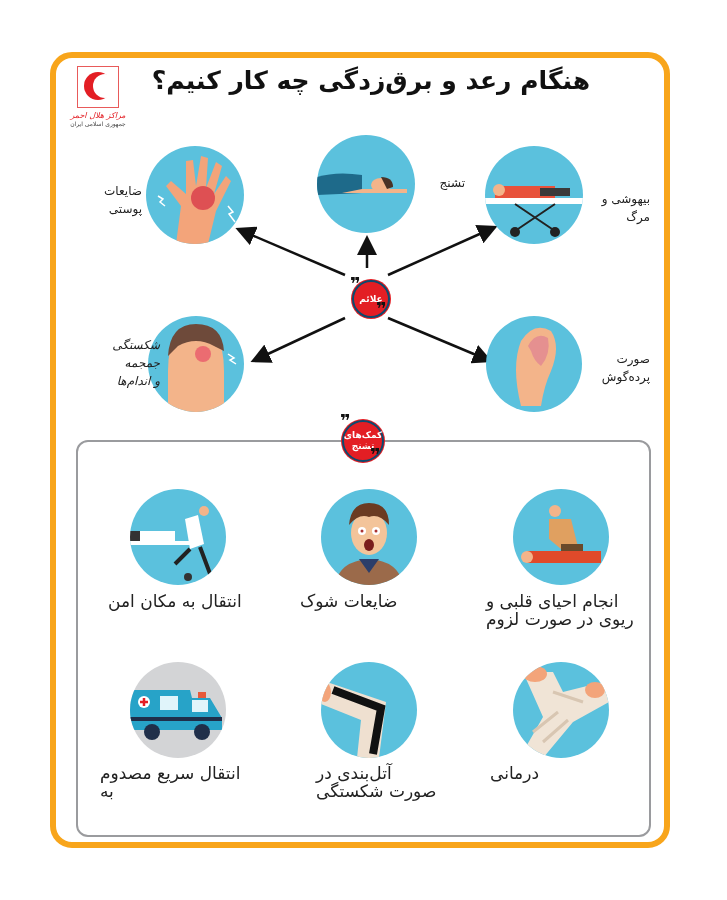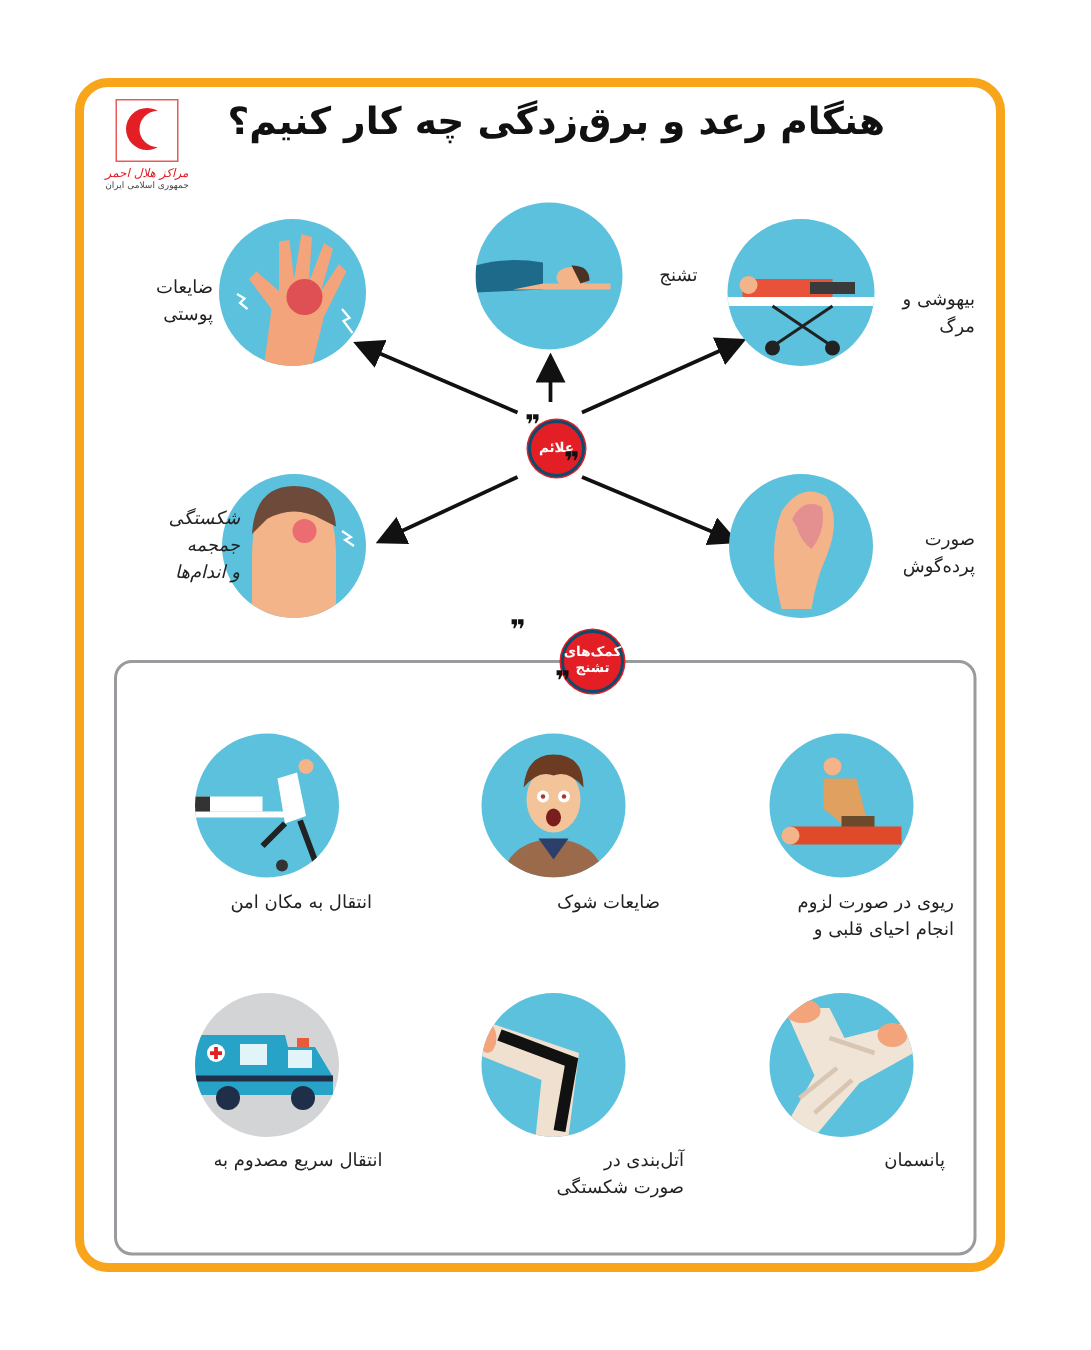--- a/index.html
+++ b/index.html
@@ -7,21 +7,21 @@
   .frame{position:absolute;left:50px;top:52px;width:620px;height:796px;border:6px solid #f8a51b;border-radius:22px;box-sizing:border-box;}
   .logo{position:absolute;left:68px;top:66px;width:60px;}
   .logo-box{width:40px;height:40px;margin:0 auto;border:1px solid #e85a5a;position:relative;background:#fff;}
   .logo-cres{position:absolute;left:6px;top:5px;width:28px;height:28px;border-radius:50%;background:#e31e24;}
   .logo-cres:after{content:"";position:absolute;left:9px;top:2px;width:24px;height:24px;border-radius:50%;background:#fff;}
   .logo-t1{font-size:8px;color:#e31e24;text-align:center;margin-top:3px;font-style:italic;direction:rtl;}
   .logo-t2{font-size:6px;color:#444;text-align:center;direction:rtl;}
   .title{position:absolute;left:150px;top:66px;width:440px;text-align:right;font-family:"DejaVu Sans",sans-serif;font-weight:bold;font-size:25px;color:#111;direction:rtl;}
   .circle{position:absolute;border-radius:50%;background:#5bc1dd;overflow:hidden;}
   .lbl{position:absolute;font-size:12px;color:#222;direction:rtl;text-align:right;line-height:18px;}
-  .lbl-c{position:absolute;font-size:12px;color:#222;direction:rtl;text-align:right;line-height:18px;}
+  .lbl-c{position:absolute;font-size:17px;color:#222;direction:rtl;text-align:left;line-height:18px;}
   .badge{position:absolute;width:34px;height:34px;border-radius:50%;background:#e31e24;border:2px solid #0c4a6e;box-shadow:0 0 0 1px #e31e24;color:#fff;font-size:9px;font-weight:bold;display:flex;align-items:center;justify-content:center;text-align:center;direction:rtl;line-height:11px;}
   .q{position:absolute;font-size:18px;font-weight:bold;color:#111;line-height:18px;}
   .panel{position:absolute;left:76px;top:440px;width:575px;height:397px;border:2px solid #9a9b9e;border-radius:12px;box-sizing:border-box;}
   svg{display:block;}
 </style>
 </head>
 <body>
 
 <div class="frame"></div>
 
@@ -115,21 +115,21 @@
   <div>صورت</div>
   <div>پرده‌گوش</div>
 </div>
 
 <div class="q" style="left:350px;top:275px;">❞</div>
 <div class="badge" style="left:352px;top:280px;">علائم</div>
 <div class="q" style="left:376px;top:300px;">❞</div>
 
 <div class="panel"></div>
 <div class="q" style="left:340px;top:412px;">❞</div>
-<div class="badge" style="left:342px;top:420px;width:38px;height:38px;flex-direction:column;margin-left:32px;">
+<div class="badge" style="left:342px;top:420px;width:38px;height:38px;flex-direction:column;">
   <div>کمک‌های</div>
   <div>تشنج</div>
 </div>
 <div class="q" style="left:370px;top:446px;">❞</div>
 
 <div class="circle" style="left:130px;top:489px;width:96px;height:96px;">
   <svg width="96" height="96" viewBox="0 0 96 96">
     <rect x="0" y="52" width="62" height="4" fill="#fff"></rect>
     <rect x="0" y="42" width="45" height="10" fill="#fff"></rect>
     <rect x="0" y="42" width="10" height="10" fill="#333"></rect>
@@ -163,22 +163,22 @@
 <div class="circle" style="left:513px;top:489px;width:96px;height:96px;">
   <svg width="96" height="96" viewBox="0 0 96 96">
     <circle cx="42" cy="22" r="6" fill="#f3b48a"></circle>
     <path d="M36,30 L58,30 L66,62 L48,60 L36,50 Z" fill="#e0a060"></path>
     <rect x="48" y="55" width="22" height="10" fill="#6a4a2a"></rect>
     <rect x="14" y="62" width="74" height="12" fill="#e04a2a"></rect>
     <circle cx="14" cy="68" r="6" fill="#f3b48a"></circle>
   </svg>
 </div>
 <div class="lbl-c" style="left:486px;top:592px;width:150px;">
+  <div>انجام احیای قلبی و</div>
   <div>ریوی در صورت لزوم</div>
-  <div>انجام احیای قلبی و</div>
 </div>
 
 <div class="circle" style="left:130px;top:662px;width:96px;height:96px;background:#d3d4d6;">
   <svg width="96" height="96" viewBox="0 0 96 96">
     <path d="M0,28 L60,28 L62,36 L80,36 L92,56 L92,68 L0,68 Z" fill="#27a3c8"></path>
     <rect x="0" y="55" width="92" height="4" fill="#1f2f4a"></rect>
     <circle cx="14" cy="40" r="6" fill="#fff"></circle>
     <path d="M14,36 v8 M10,40 h8" stroke="#e31e24" stroke-width="2.5"></path>
     <rect x="30" y="34" width="18" height="14" fill="#e0f4fa"></rect>
     <rect x="62" y="38" width="16" height="12" fill="#e0f4fa"></rect>
@@ -205,14 +205,14 @@
 
 <div class="circle" style="left:513px;top:662px;width:96px;height:96px;">
   <svg width="96" height="96" viewBox="0 0 96 96">
     <path d="M10,10 L40,10 L50,30 L90,20 L96,40 L60,60 L30,96 L10,90 L30,55 Z" fill="#f0e4d6"></path>
     <ellipse cx="22" cy="12" rx="12" ry="8" fill="#f3a47a"></ellipse>
     <ellipse cx="82" cy="28" rx="10" ry="8" fill="#f3a47a"></ellipse>
     <path d="M20,70 L45,50 M30,80 L55,58 M40,30 L70,40" stroke="#d8c6b2" stroke-width="3"></path>
   </svg>
 </div>
 <div class="lbl-c" style="left:490px;top:764px;width:140px;">
-  <div>پانسمان</div>
+  <div>درمانی</div>
 </div>
 
 </body></html>

